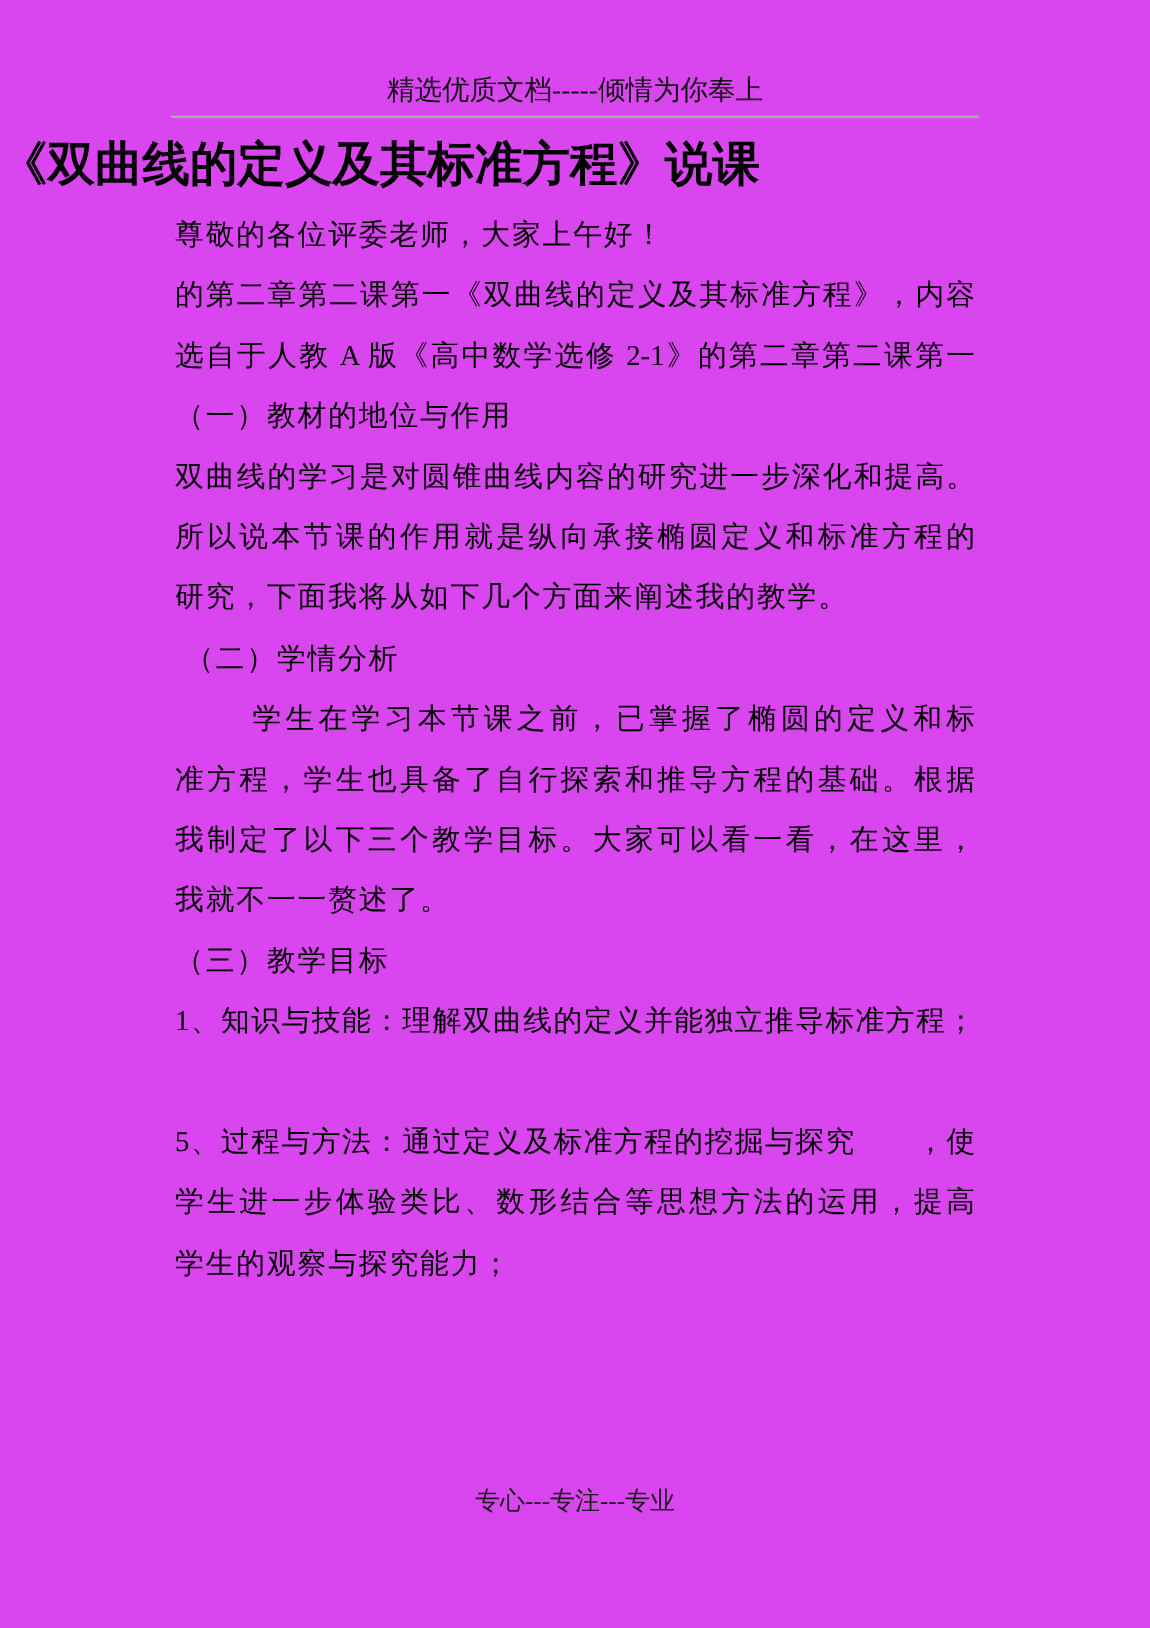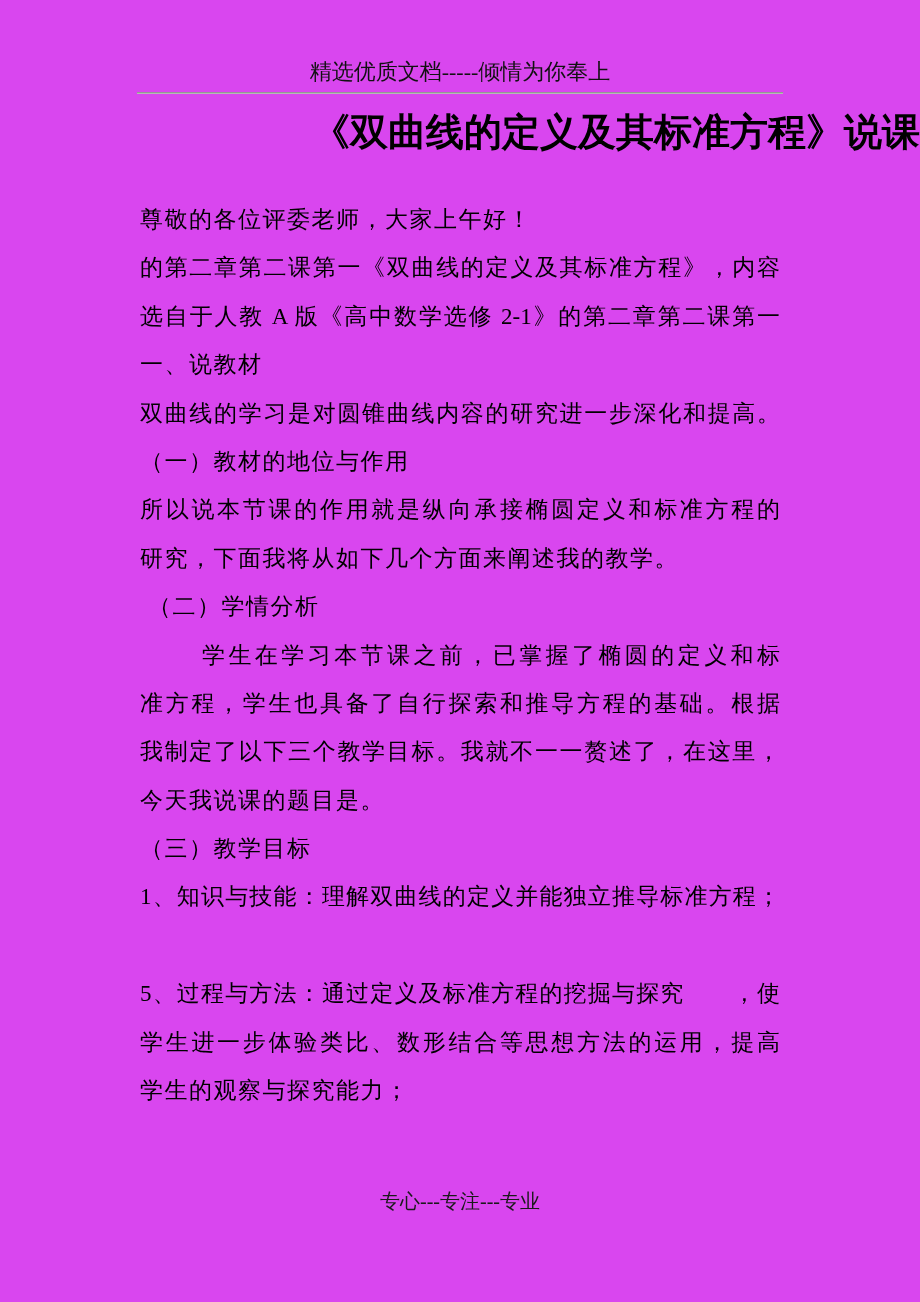--- a/index.html
+++ b/index.html
@@ -32,30 +32,30 @@
     left: 137px;
     width: 646px;
     height: 2px;
     background: linear-gradient(#858585, #c9c9c9);
   }
   .doc-title {
     position: absolute;
     top: 104px;
     left: 0;
     width: 920px;
-    text-align: right;
+    text-align: left;
     font-size: 38px;
     line-height: 56px;
     font-weight: 700;
     color: #000000;
     white-space: nowrap;
   }
   .doc-body {
     position: absolute;
-    top: 196px;
+    top: 164px;
     left: 140px;
     width: 640px;
     font-size: 23px;
     color: #000000;
   }
   .line {
     height: 48.4px;
     line-height: 48.4px;
     white-space: nowrap;
     letter-spacing: 1.5px;
@@ -90,30 +90,29 @@
 
   <div class="page-header">精选优质文档-----倾情为你奉上</div>
   <div class="header-divider"></div>
 
   <div class="doc-title">《双曲线的定义及其标准方程》说课</div>
 
   <div class="doc-body">
     <div class="line">尊敬的各位评委老师，大家上午好！</div>
     <div class="line jf">的第二章第二课第一《双曲线的定义及其标准方程》，内容</div>
     <div class="line jf">选自于人教 A 版《高中数学选修 2-1》的第二章第二课第一</div>
-    <div class="line">一、说教材</div>
+    <div class="line">（一）教材的地位与作用</div>
     <div class="line jf">双曲线的学习是对圆锥曲线内容的研究进一步深化和提高。</div>
-    <div class="line">（一）教材的地位与作用</div>
     <div class="line jf">所以说本节课的作用就是纵向承接椭圆定义和标准方程的</div>
     <div class="line">研究，下面我将从如下几个方面来阐述我的教学。</div>
     <div class="line ind-s">（二）学情分析</div>
     <div class="line jf ind-first">学生在学习本节课之前，已掌握了椭圆的定义和标</div>
     <div class="line jf">准方程，学生也具备了自行探索和推导方程的基础。根据</div>
-    <div class="line jf">我制定了以下三个教学目标。我就不一一赘述了，在这里，</div>
-    <div class="line">今天我说课的题目是。</div>
+    <div class="line jf">我制定了以下三个教学目标。大家可以看一看，在这里，</div>
+    <div class="line">我就不一一赘述了。</div>
     <div class="line">（三）教学目标</div>
     <div class="line jf">1、知识与技能：理解双曲线的定义并能独立推导标准方程；</div>
     <div class="line"></div>
     <div class="line jf">5、过程与方法：通过定义及标准方程的挖掘与探究　　，使</div>
     <div class="line jf">学生进一步体验类比、数形结合等思想方法的运用，提高</div>
     <div class="line">学生的观察与探究能力；</div>
   </div>
 
   <div class="page-footer">专心---专注---专业</div>
 

